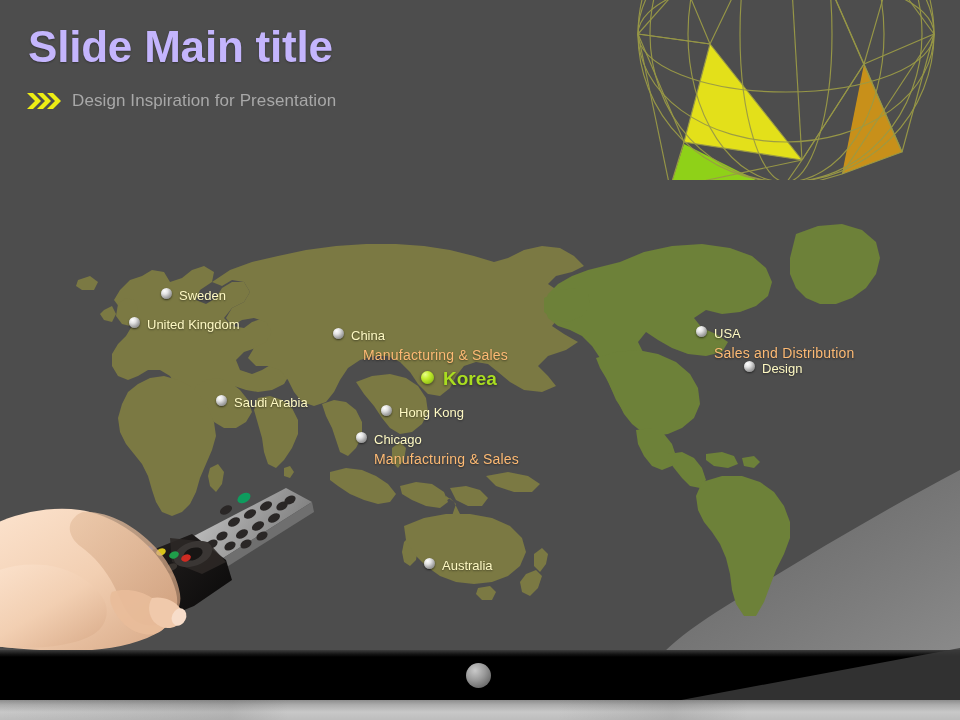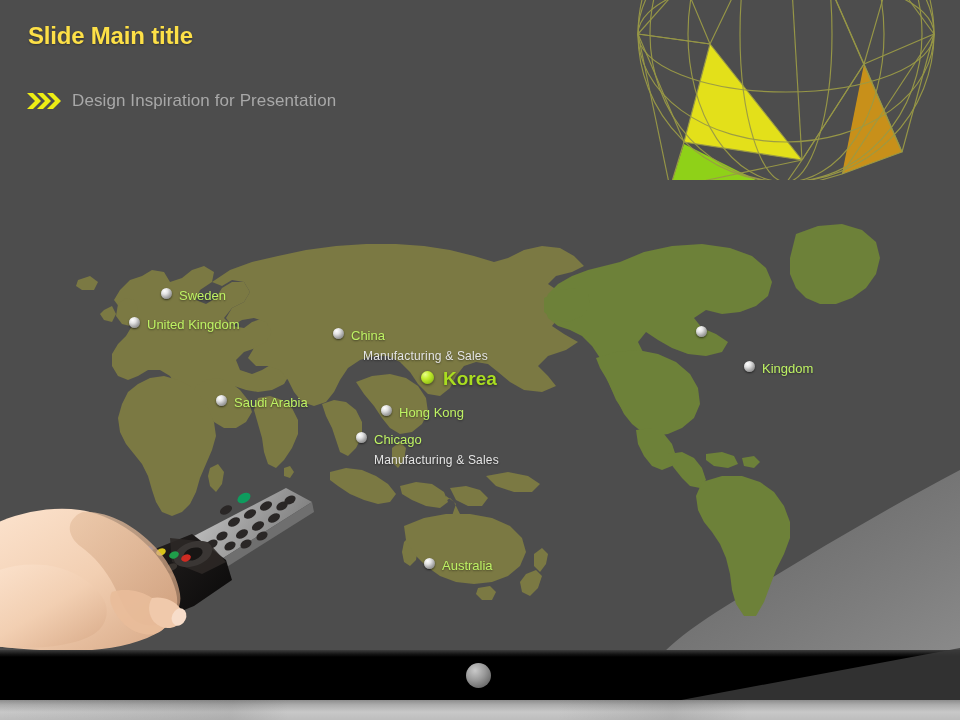--- a/index.html
+++ b/index.html
@@ -69,23 +69,23 @@
     opacity:.30;
     background:
       linear-gradient(92deg, rgba(255,255,255,0) 0%, rgba(90,90,90,.55) 24%, rgba(255,255,255,0) 30%,
                       rgba(255,255,255,0) 58%, rgba(80,80,80,.5) 70%, rgba(255,255,255,0) 78%);
   }
 
   
   .title {
     position:absolute;
     left:28px; top:22px;
-    font-size:24px;
+    font-size:44px;
     font-weight:bold;
-    color:#fde047;
+    color:#c4b5fd;
     letter-spacing:-.2px;
     text-shadow:0 1px 2px rgba(0,0,0,.35);
     z-index:5;
   }
   .subtitle-row {
     position:absolute;
     left:26px; top:91px;
     display:flex;
     align-items:center;
     gap:10px;
@@ -133,26 +133,26 @@
   }
   .dot.hl {
     width:13px; height:13px;
     margin-top:4px;
     background:radial-gradient(circle at 33% 27%, #e8ff8c 0%, #c4ee2e 35%, #9ac91a 70%, #6f9410 100%);
     box-shadow:0 1px 3px rgba(0,0,0,.5);
   }
   .mk-text { margin-left:7px; line-height:1.22; }
   .mk-name {
     font-size:13px;
-    color:#bef264;
+    color:#fef9c3;
     text-shadow:0 1px 2px rgba(0,0,0,.45);
   }
   .mk-sub {
-    font-size:12px;
-    color:#e5e5e5;
+    font-size:14px;
+    color:#fdba74;
     text-shadow:0 1px 2px rgba(0,0,0,.45);
     margin-left:12px;
     letter-spacing:.2px;
   }
   .marker.highlight .mk-name {
     font-size:19px;
     font-weight:bold;
     color:#a9dd20;
     text-shadow:0 1px 3px rgba(0,0,0,.5);
   }
@@ -345,26 +345,30 @@
 
   <div class="marker" style="left:424px;top:555px">
     <span class="dot"></span>
     <span class="mk-text">
       <span class="mk-name">Australia</span>
     </span>
   </div>
 
   <div class="marker" style="left:696px;top:323px">
     <span class="dot"></span>
+    <span class="mk-text">
+      <span class="mk-name">USA</span><br>
+      <span class="mk-sub" style="margin-left:0">Sales and Distribution</span>
+    </span>
   </div>
 
   <div class="marker" style="left:744px;top:358px">
     <span class="dot"></span>
     <span class="mk-text">
-      <span class="mk-name">Kingdom</span>
+      <span class="mk-name">Design</span>
     </span>
   </div>
 
   <svg class="globe" viewBox="0 0 348 318">
     <g>
       <polygon points="98,182 72,280 190,298" fill="#e3e01a"></polygon>
       <polygon points="72,282 58,326 168,330" fill="#8fd118"></polygon>
       <polygon points="252,202 230,312 290,290" fill="#c8901a"></polygon>
     </g>
     <g fill="none" stroke="#9a9a46" stroke-width="1.15" opacity=".95">

